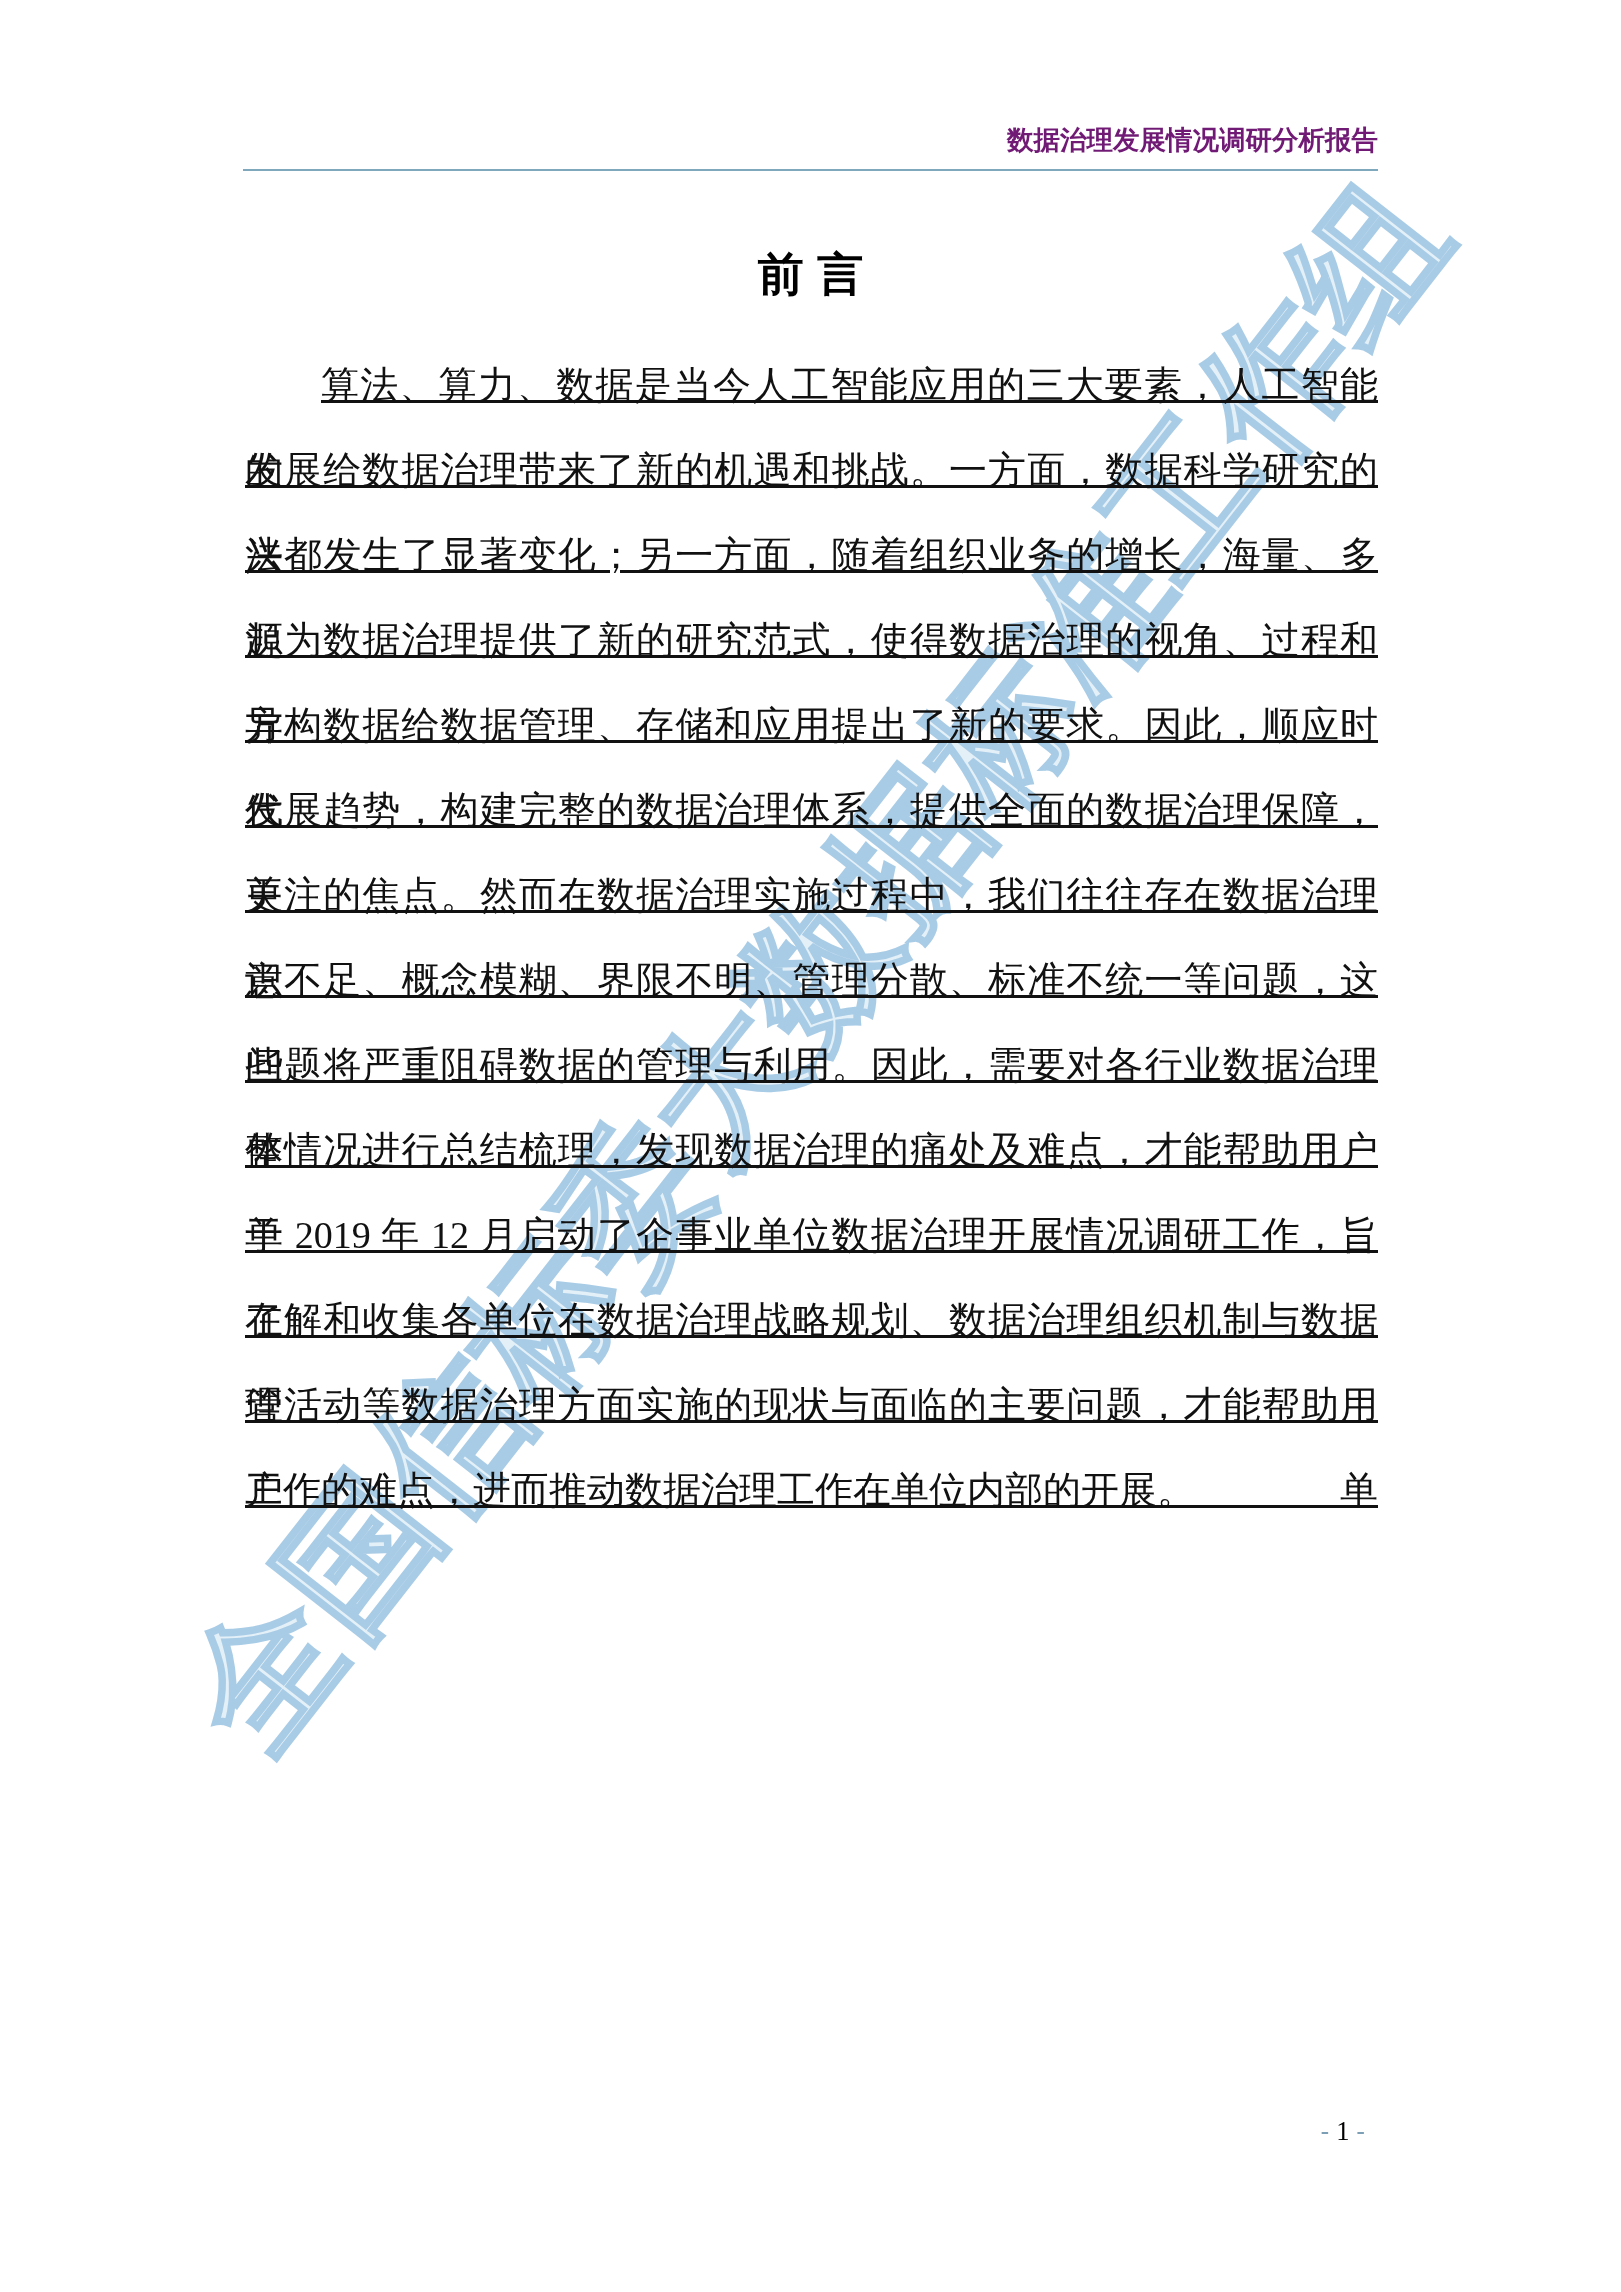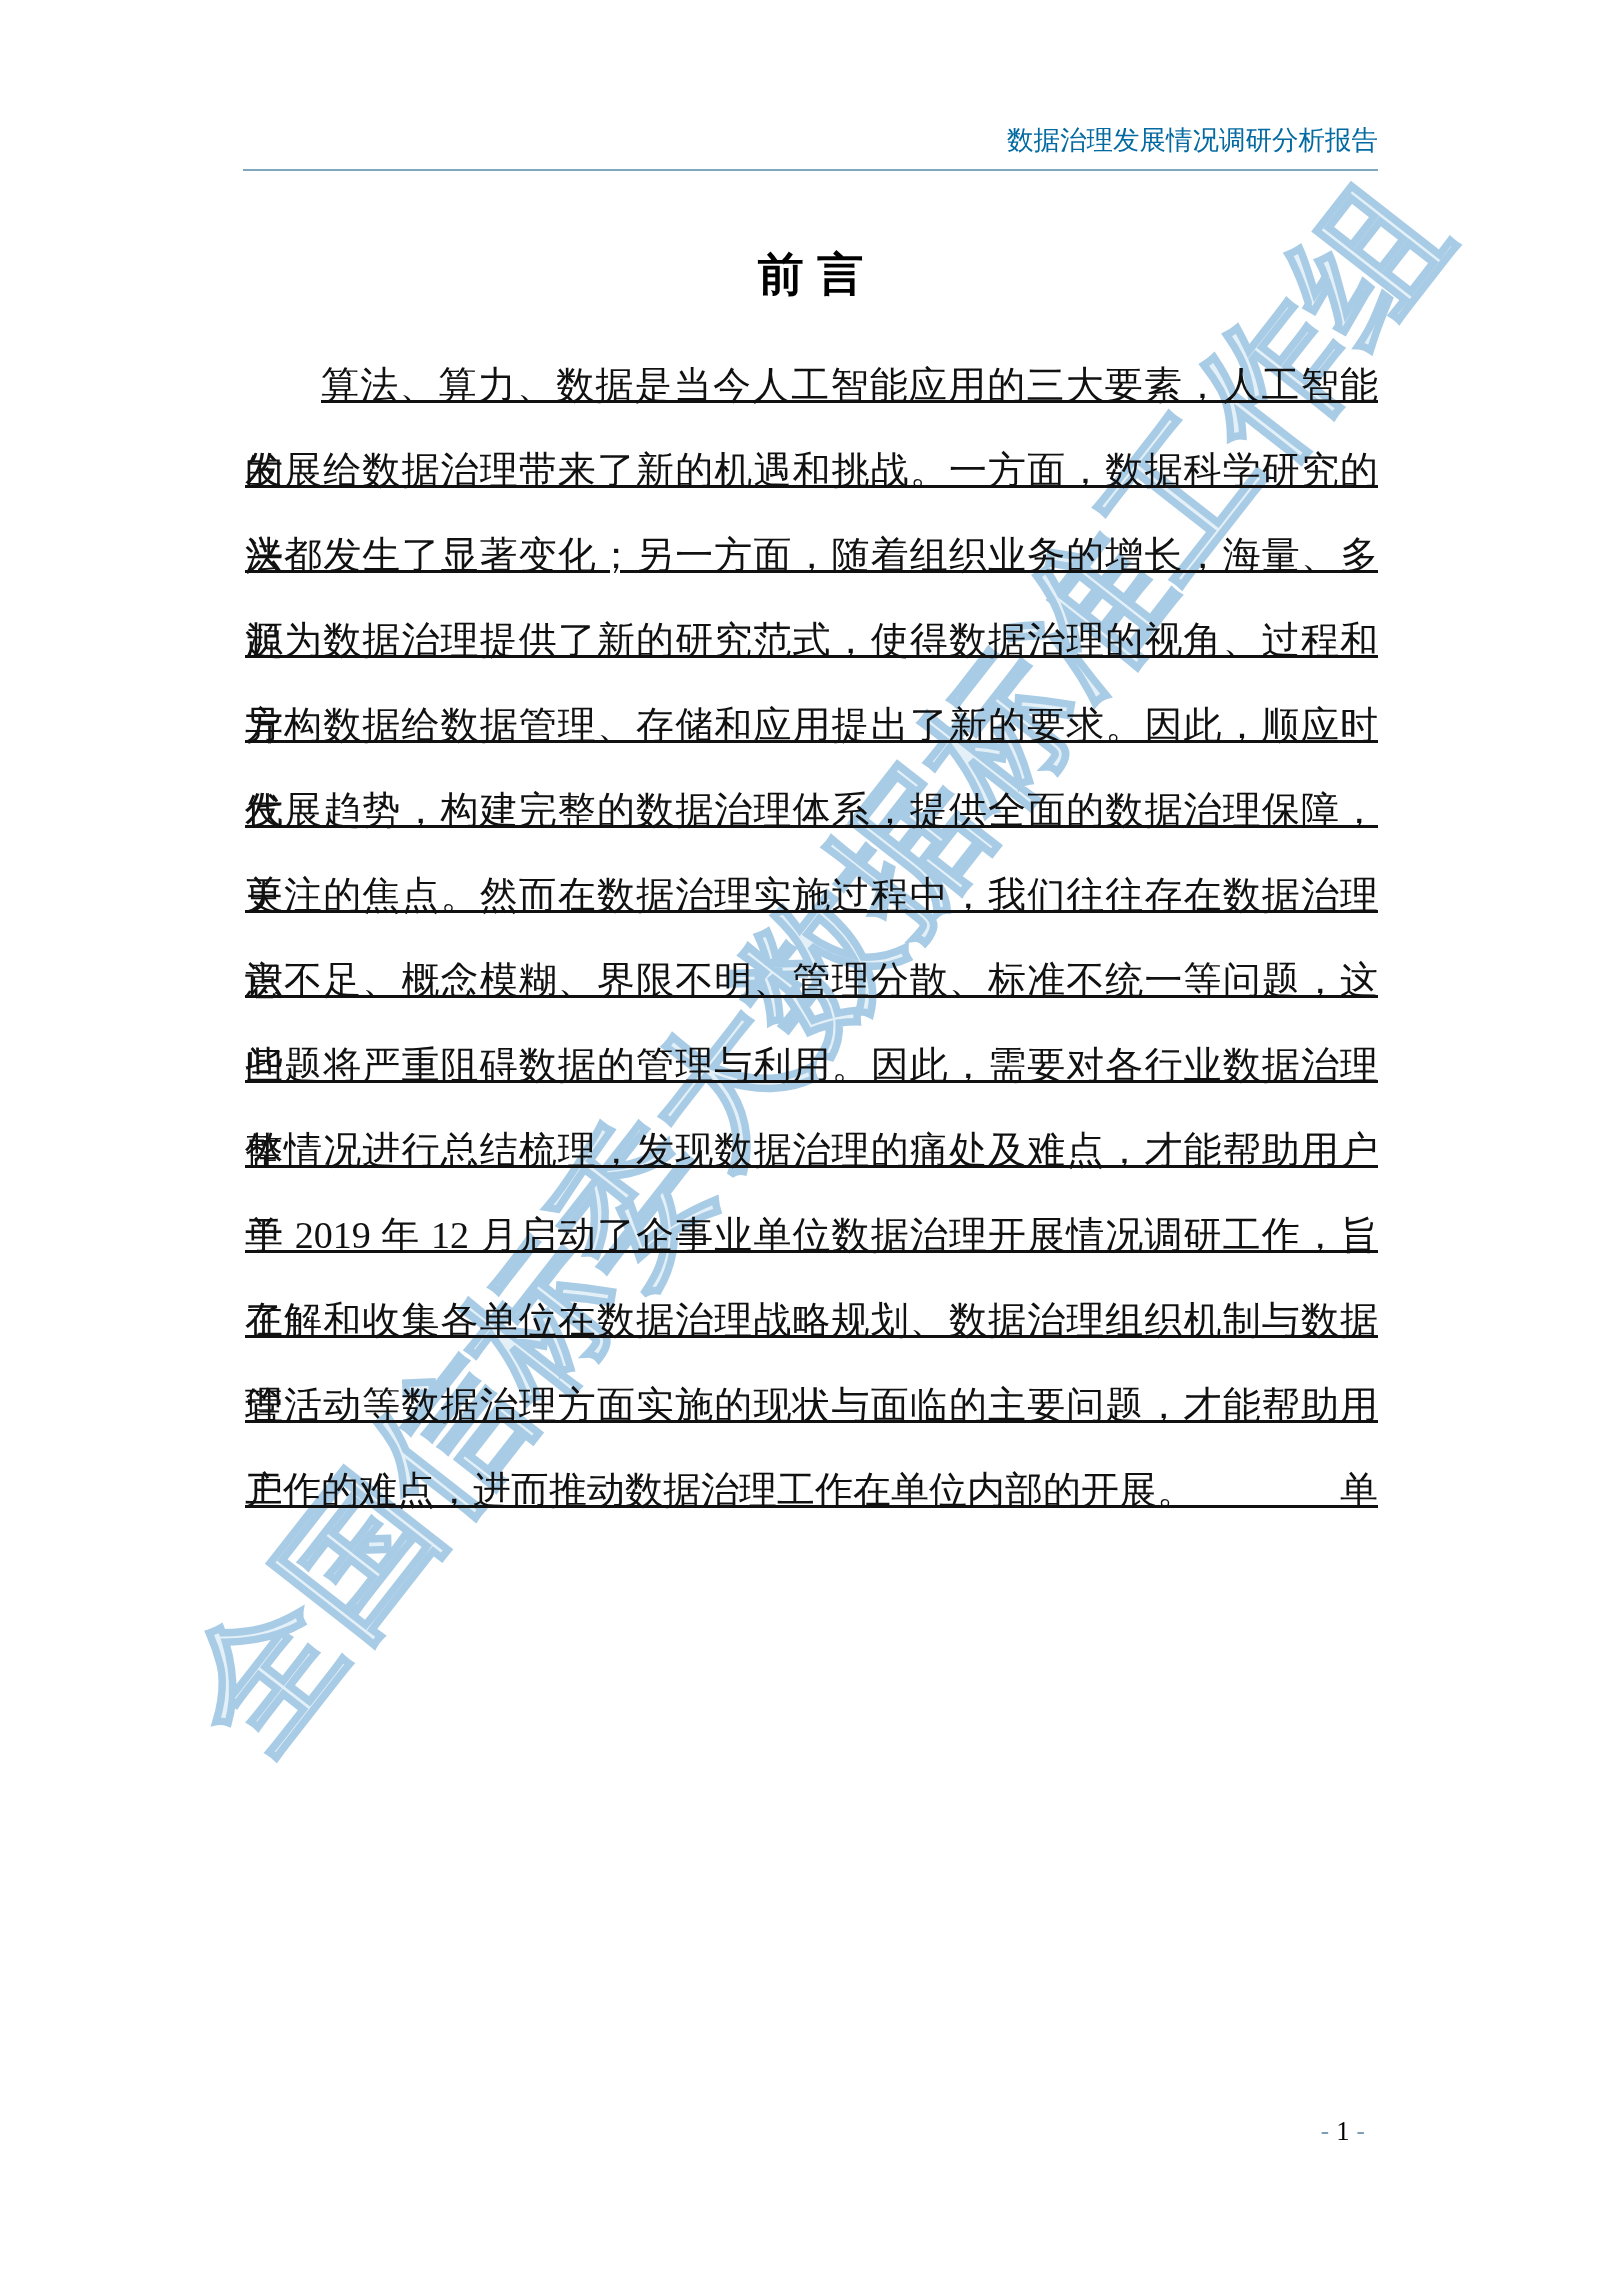--- a/index.html
+++ b/index.html
@@ -91,21 +91,21 @@
   .footer .dash{ color:#7d9fb5; padding:0 6.9px; font-family:"Liberation Sans","DejaVu Sans",sans-serif;}
   .footer .num{ color:#000000; font-family:"Liberation Serif","DejaVu Serif",serif; }
 </style>
 </head>
 <body>
 
 <div class="page">
 
   <div class="watermark" style="-webkit-text-stroke: 2.9px rgb(169, 204, 230);">全国信标委大数据标准工作组</div>
 
-  <div class="header-title" style="color: #0369a1;">数据治理发展情况调研分析报告</div>
+  <div class="header-title" style="color: #701a75; font-weight: bold;">数据治理发展情况调研分析报告</div>
   <div class="header-rule" style="background: rgb(127, 168, 188);"></div>
 
   <h1 class="doc-title">前言</h1>
 
   <div class="doc-body" id="doc-body">
       <div>
         <div class="line indent">算法、算力、数据是当今人工智能应用的三大要素，人工智能的</div>
         <div class="line">发展给数据治理带来了新的机遇和挑战。一方面，数据科学研究的兴</div>
         <div class="line">法都发生了显著变化；另一方面，随着组织业务的增长，海量、多源</div>
         <div class="line">起为数据治理提供了新的研究范式，使得数据治理的视角、过程和方</div>

